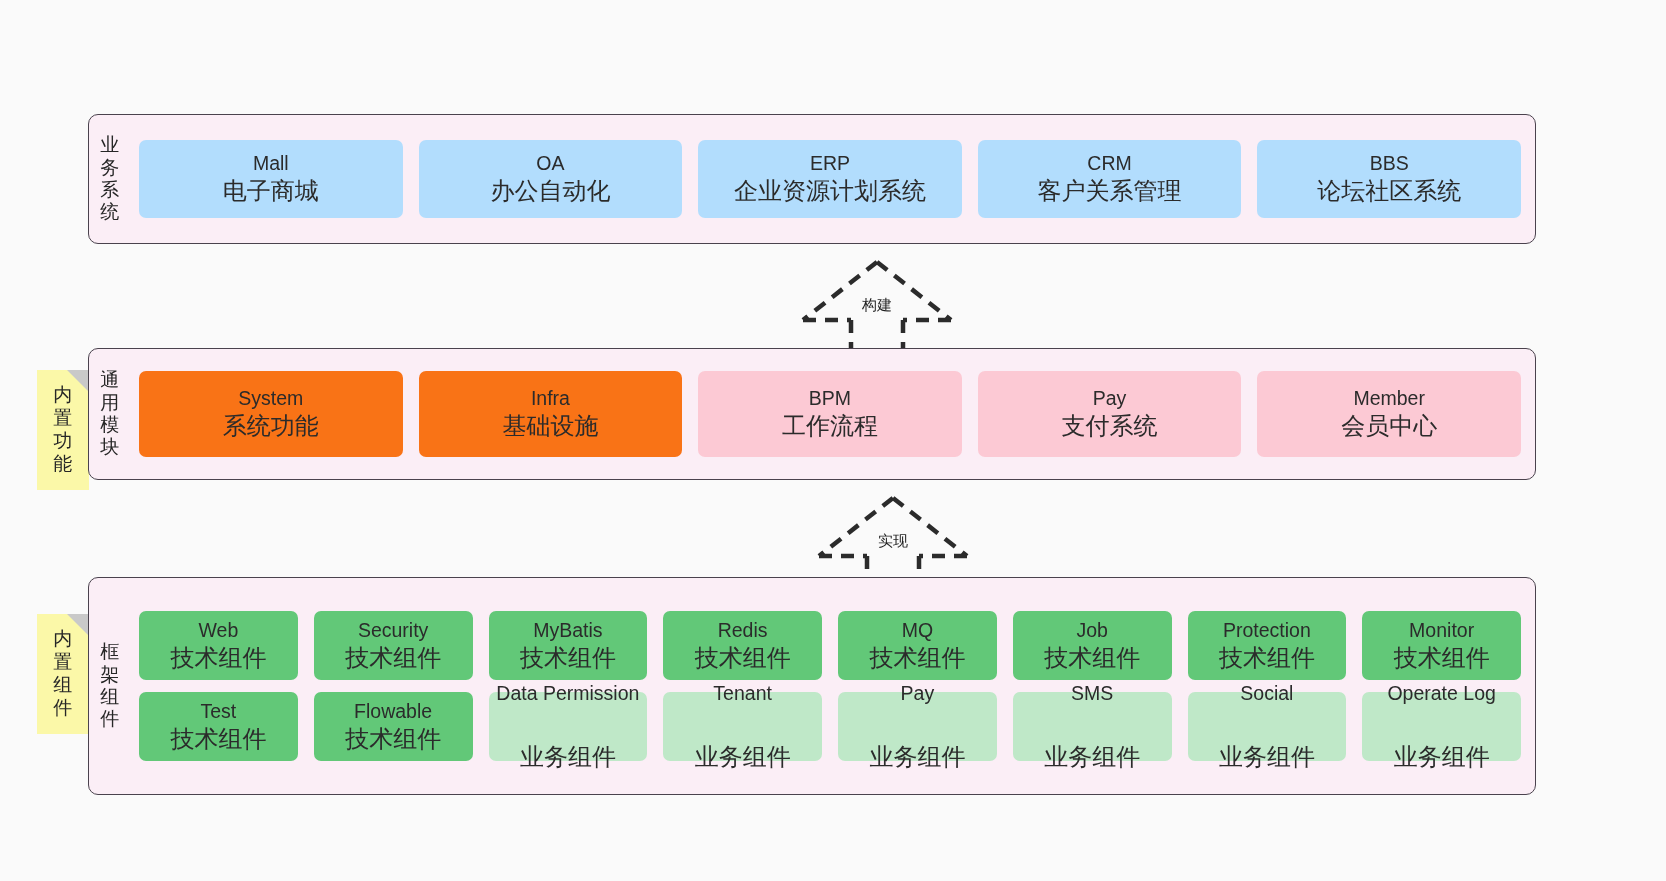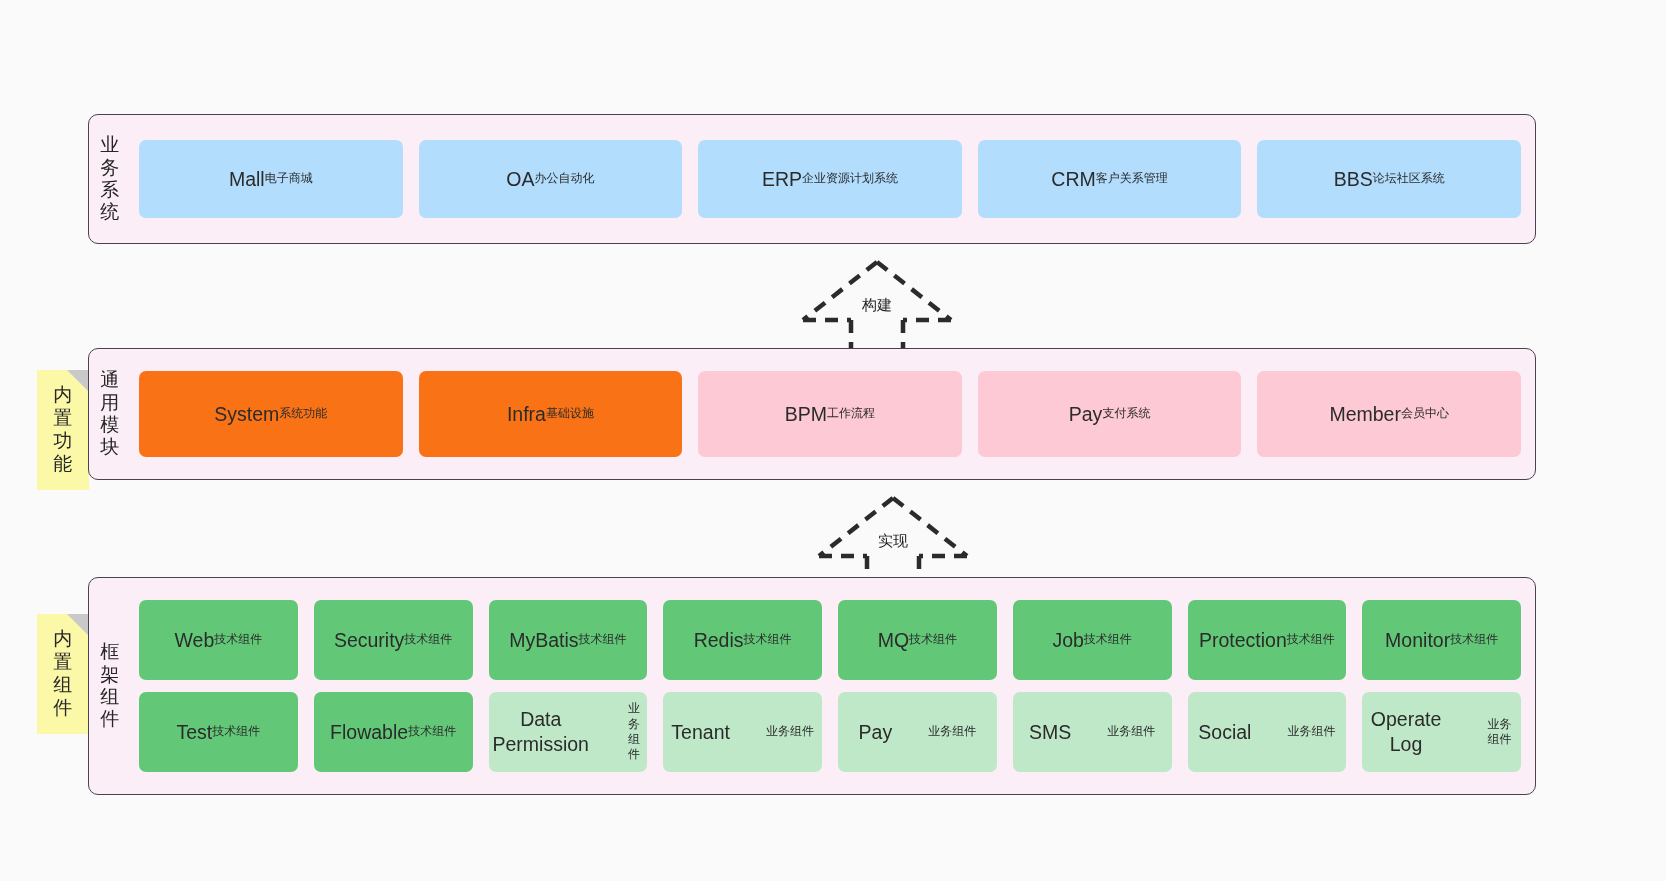--- a/index.html
+++ b/index.html
@@ -59,36 +59,36 @@
     display: flex;
     width: 100%;
     gap: 16px;
   }
 
   
   .box {
     flex: 1 1 0;
     border-radius: 7px;
     display: flex;
-    flex-direction: row;
+    flex-direction: column;
     align-items: center;
     justify-content: center;
     text-align: center;
     color: #2b2b2b;
     line-height: 1.28;
     padding: 6px 4px;
     user-select: none;
   }
   .box .en { font-size: 19.5px; }
-  .box .cn { font-size: 12px; }
+  .box .cn { font-size: 24px; }
 
   .biz-box   { background: #b2ddfd; height: 78px; }
   .mod-box   { background: #fcc9d4; height: 86px; }
   .mod-box.strong { background: #f97316; }
-  .comp-box      { background: #62c878; height: 80px; }
+  .comp-box      { background: #62c878; height: 69px; }
   .comp-box.biz  { background: #bfe8c8; gap: 36px; }
 
   
   .note {
     position: absolute;
     background: #fbf8a8;
     display: flex;
     flex-direction: column;
     align-items: center;
     justify-content: center;

